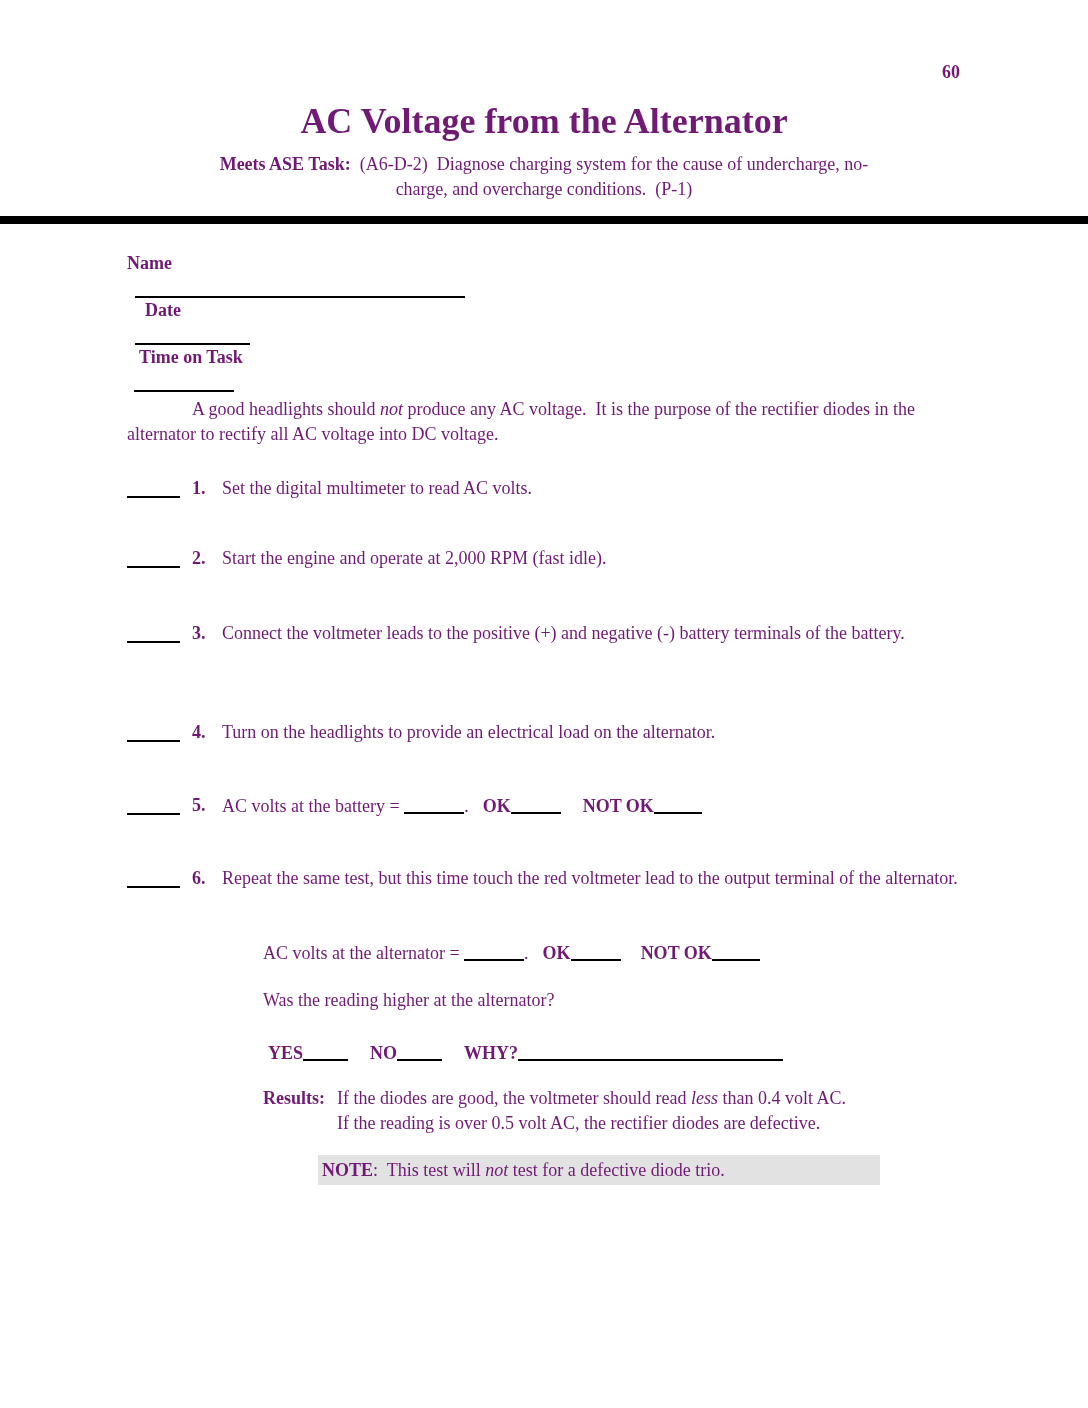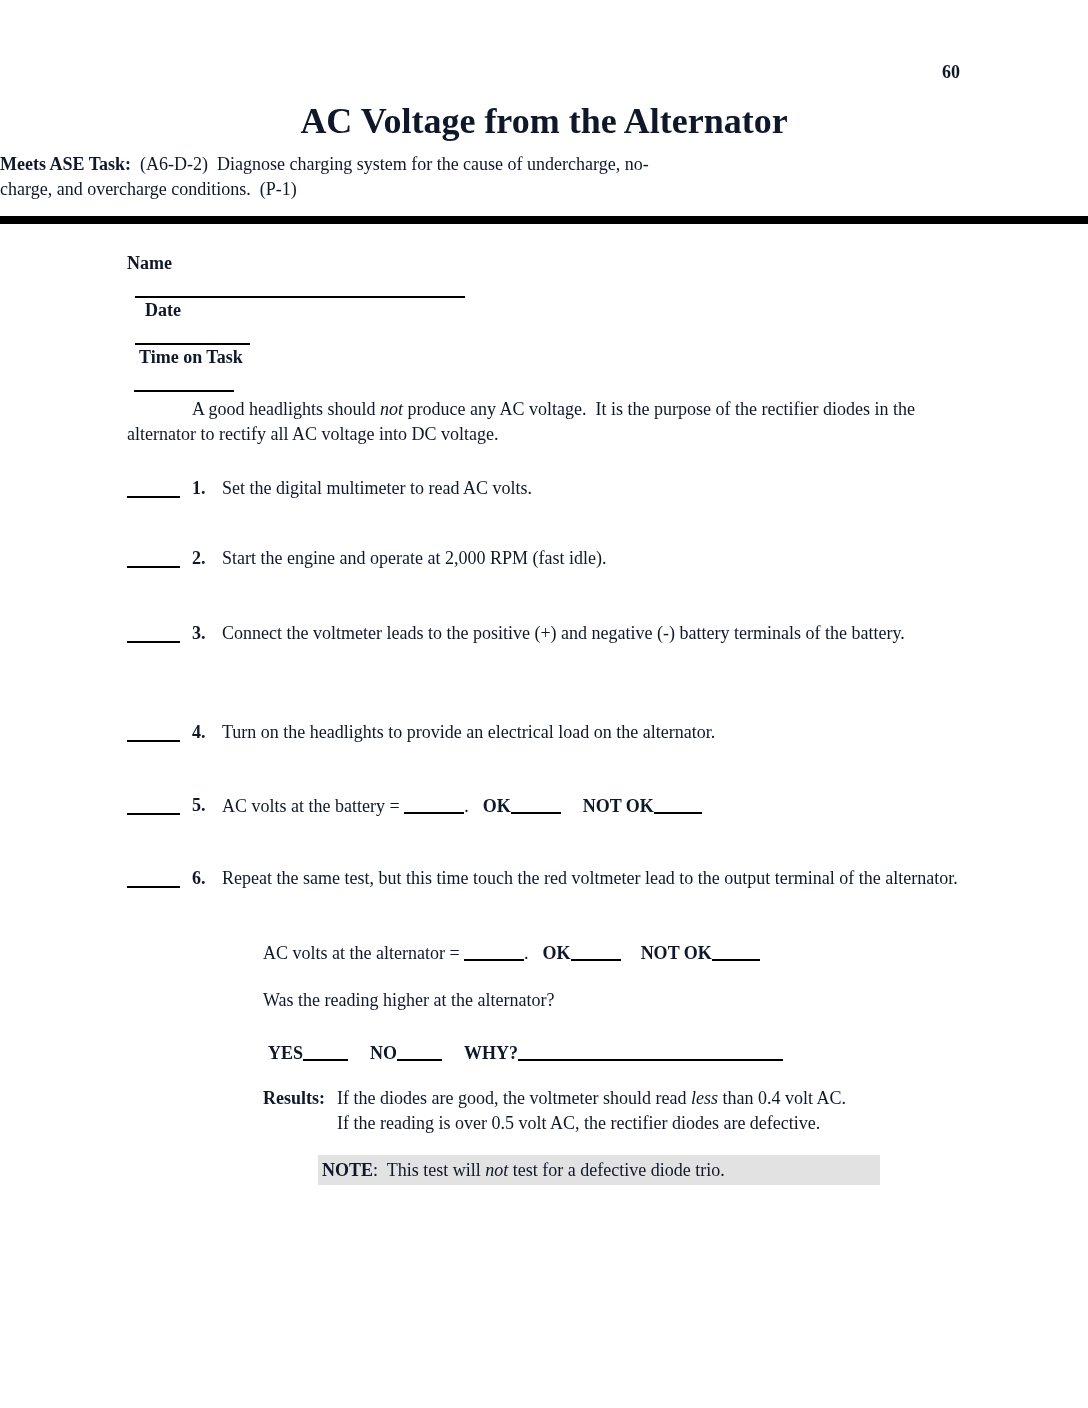--- a/index.html
+++ b/index.html
@@ -1,21 +1,21 @@
 <!DOCTYPE html>
 <html><head>
 <meta charset="utf-8">
 <style>
   html, body { margin:0; padding:0; background:#ffffff; }
   .page {
     position: relative;
     width: 1088px;
     height: 1408px;
     background: #ffffff;
-    color: #0f172a;
+    color: #701a75;
     font-family: "Liberation Serif", serif;
     font-size: 18px;
     line-height: 25px;
     overflow: hidden;
   }
   .pre { white-space: pre-wrap; }
   b, .bold { font-weight: bold; }
   i, .ital { font-style: italic; }
 
   .pagenum {
@@ -33,20 +33,21 @@
     text-align: center;
     font-weight: bold;
     font-size: 36px;
     line-height: 42px;
   }
   .subtitle {
     position: absolute;
     top: 152px;
     left: 0;
     width: 100%;
+    text-align: center;
     font-size: 18px;
     line-height: 25px;
   }
   .rule {
     position: absolute;
     top: 216px;
     left: 0;
     width: 1088px;
     height: 8px;
     background: #000000;

